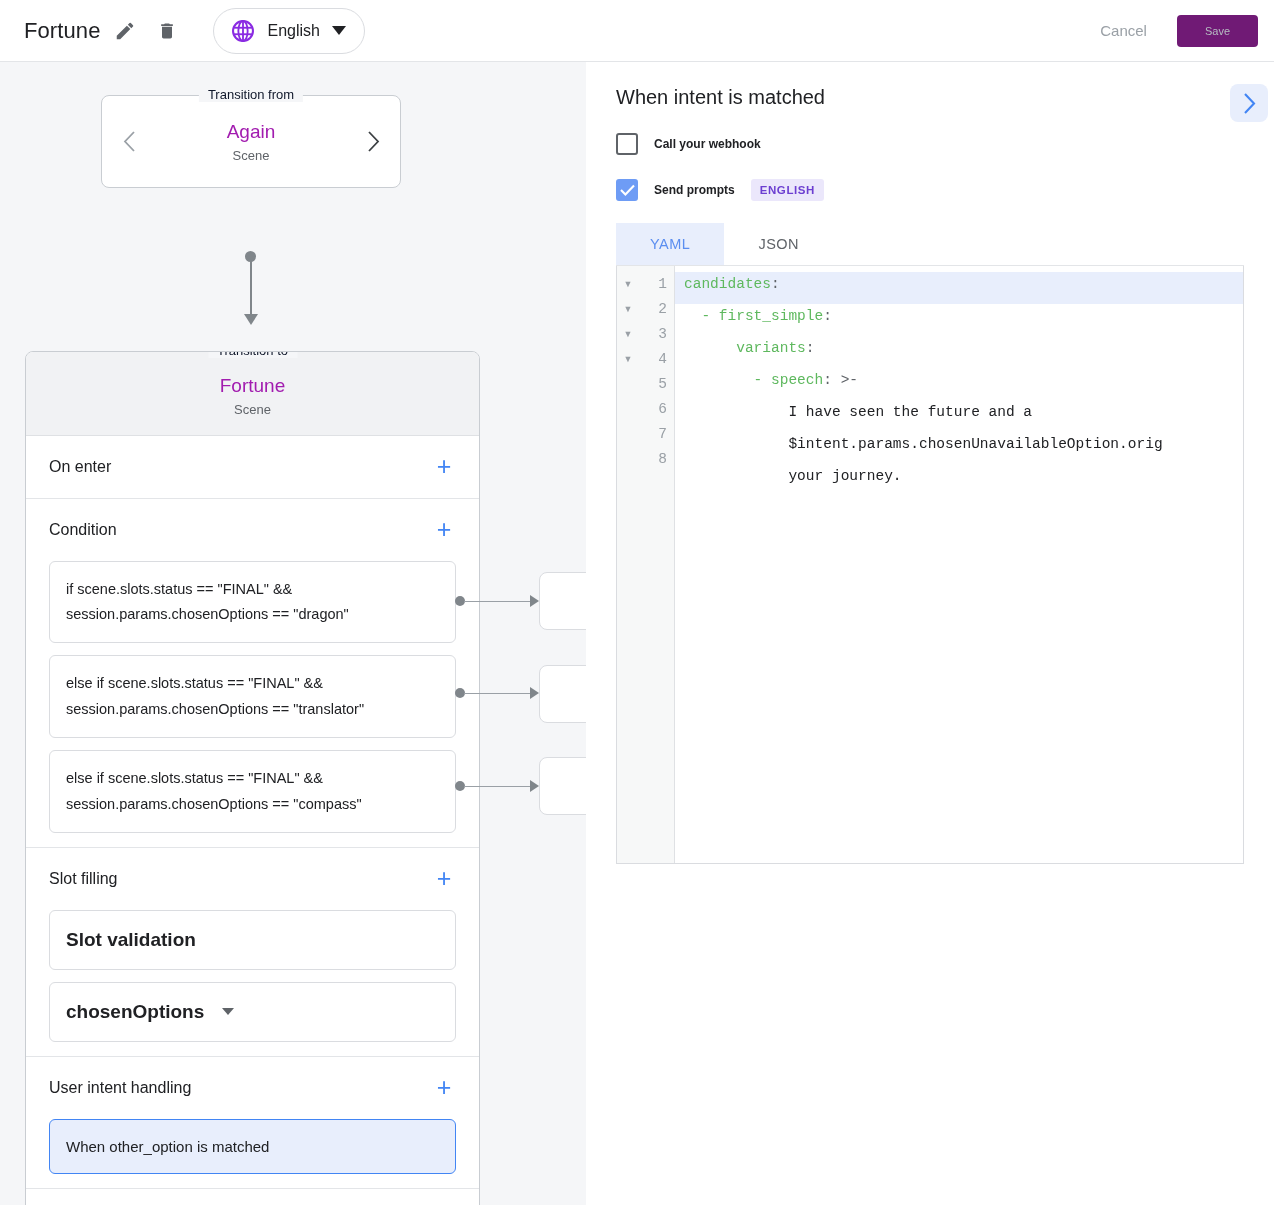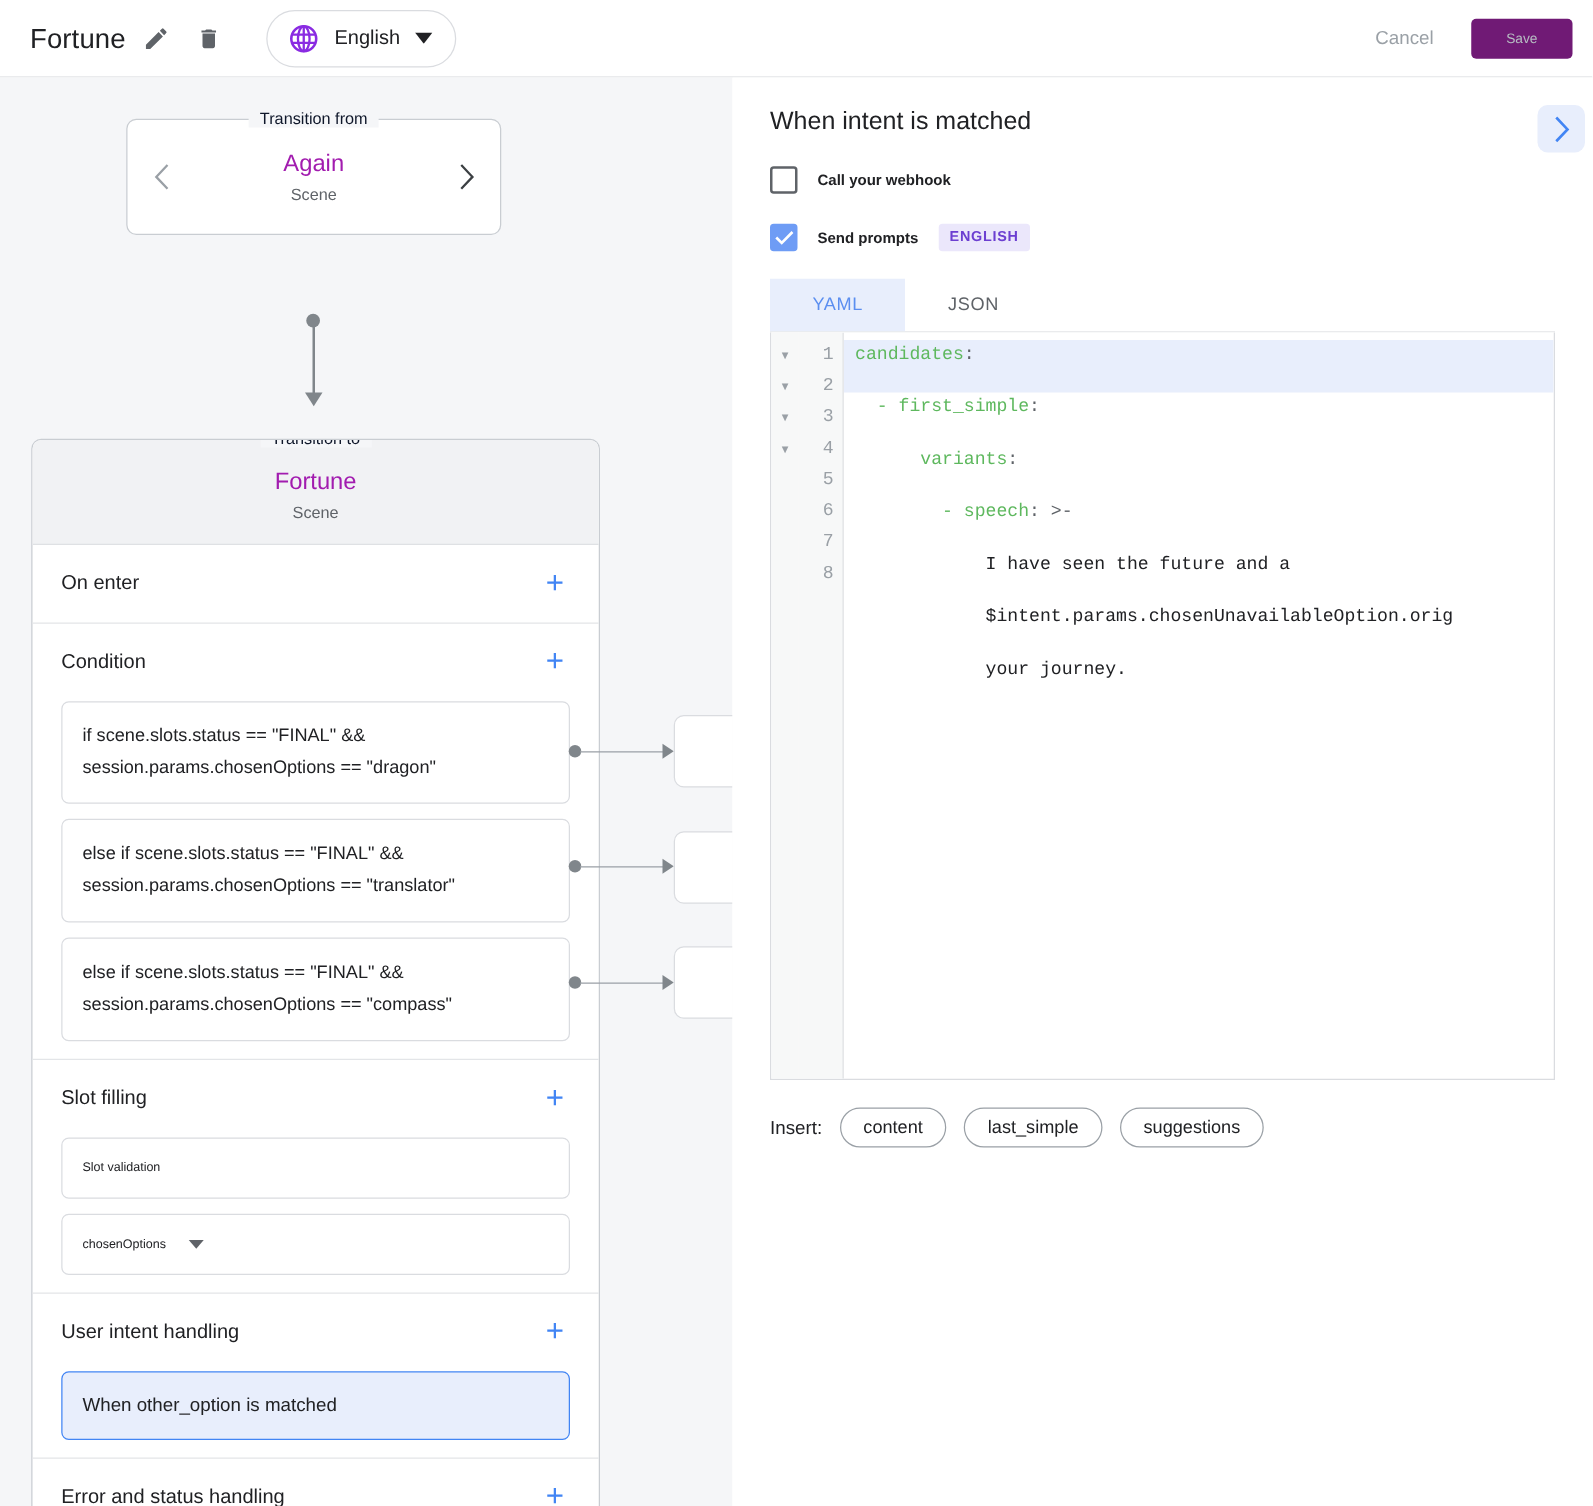--- a/index.html
+++ b/index.html
@@ -201,26 +201,27 @@
     color: #202124;
     line-height: 1.75;
     cursor: pointer;
   }
   .plain-box {
     border: 1px solid #dadce0;
     border-radius: 6px;
     background: #fff;
     padding: 18px 16px;
     margin-bottom: 12px;
-    font-size: 10px;
+    font-size: 19px;
     color: #202124;
     cursor: pointer;
     display: flex;
     align-items: center;
     gap: 10px;
+    font-weight: bold;
   }
   .plain-box:last-child { margin-bottom: 0; }
   .sel-box {
     border: 1px solid #4285f4;
     border-radius: 6px;
     background: #e8eefc;
     padding: 18px 16px;
     font-size: 15px;
     color: #202124;
     cursor: pointer;
@@ -400,21 +401,21 @@
   .gutter-num div { height: 25px; line-height: 25px; }
   .code-area {
     flex: 1;
     padding-top: 6px;
     font-family: "Liberation Mono", "DejaVu Sans Mono", monospace;
     font-size: 14.5px;
     color: #202124;
     white-space: pre;
     overflow: hidden;
   }
-  .code-line { height: 42px; line-height: 25px; padding-left: 9px; }
+  .code-line { height: 32px; line-height: 25px; padding-left: 9px; }
   .code-line.hl { background: #e8eefc; }
   .yml-key { color: #5eb85e; }
   .yml-punct { color: #5f6368; }
 
   .insert-row {
     display: flex;
     align-items: center;
     gap: 14px;
     padding: 22px 30px 0 30px;
   }
@@ -629,20 +630,14 @@
           <div>4</div>
           <div>5</div>
           <div>6</div>
           <div>7</div>
           <div>8</div>
         </div>
         <div class="code-area" id="code-area"><div class="code-line hl"><span class="yml-key">candidates</span><span class="yml-punct">:</span></div><div class="code-line"><span class="yml-key">  - first_simple</span><span class="yml-punct">:</span></div><div class="code-line"><span class="yml-key">      variants</span><span class="yml-punct">:</span></div><div class="code-line"><span class="yml-key">        - speech</span><span class="yml-punct">: &gt;-</span></div><div class="code-line"><span>            I have seen the future and a</span></div><div class="code-line"><span>            $intent.params.chosenUnavailableOption.orig</span></div><div class="code-line"><span>            your journey.</span></div><div class="code-line">&nbsp;</div></div>
       </div>
     </div>
 
-    <div class="insert-row">
-      <span class="insert-label">Insert:</span>
-      <button class="chip">content</button>
-      <button class="chip">last_simple</button>
-      <button class="chip">suggestions</button>
-    </div>
   </div>
 </div>
 
 </body></html>

